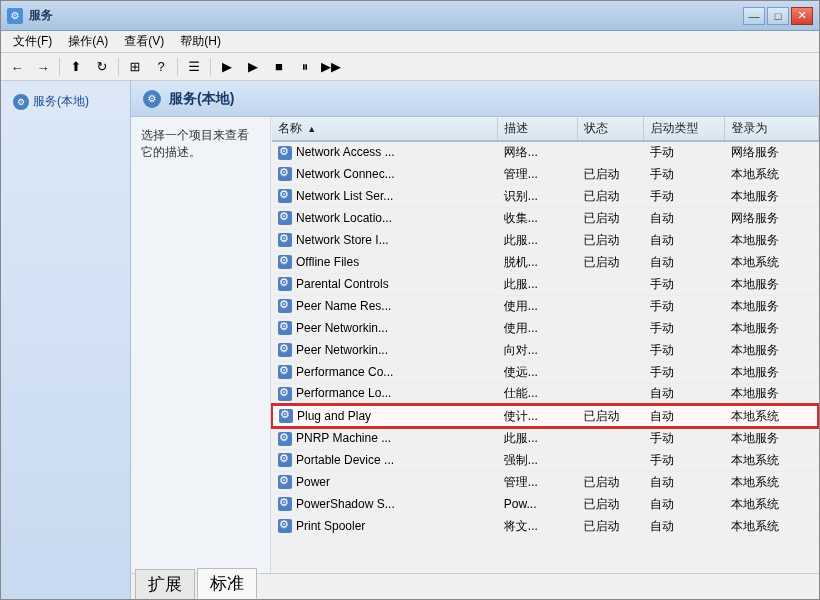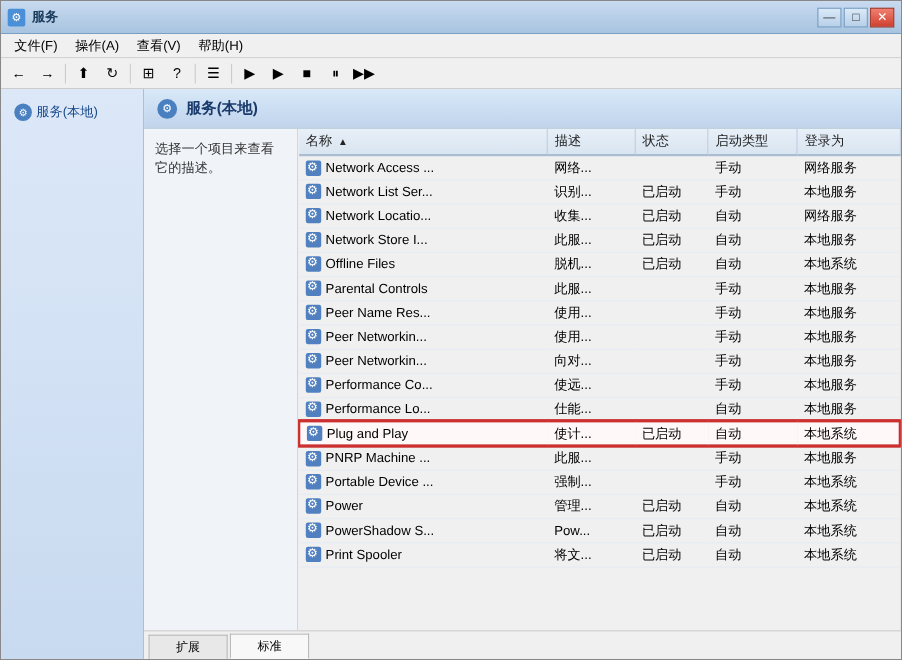--- a/index.html
+++ b/index.html
@@ -302,22 +302,22 @@
     .bottom-tabs {
       height: 26px;
       display: flex;
       align-items: flex-end;
       background: #f0f0f0;
       border-top: 1px solid #ccc;
       padding: 0 4px;
     }
 
     .tab {
-      padding: 3px 24px;
-      font-size: 11px;
+      padding: 3px 12px;
+      font-size: 17px;
       border: 1px solid #bbb;
       border-bottom: none;
       background: #e8e8e8;
       cursor: pointer;
       margin-right: 2px;
     }
 
     .tab.active {
       background: #f8f8f8;
       border-bottom: 1px solid #f8f8f8;
@@ -405,20 +405,27 @@
             </thead>
             <tbody id="services-tbody">
             <tr>
                   <td><span class="service-icon"></span>Network Access ...</td>
                   <td>网络...</td>
                   <td></td>
                   <td>手动</td>
                   <td>网络服务</td>
                 </tr>
                 <tr>
+                  <td><span class="service-icon"></span>Network Connec...</td>
+                  <td>管理...</td>
+                  <td>已启动</td>
+                  <td>手动</td>
+                  <td>本地系统</td>
+                </tr>
+                <tr>
                   <td><span class="service-icon"></span>Network List Ser...</td>
                   <td>识别...</td>
                   <td>已启动</td>
                   <td>手动</td>
                   <td>本地服务</td>
                 </tr>
                 <tr>
                   <td><span class="service-icon"></span>Network Locatio...</td>
                   <td>收集...</td>
                   <td>已启动</td>

